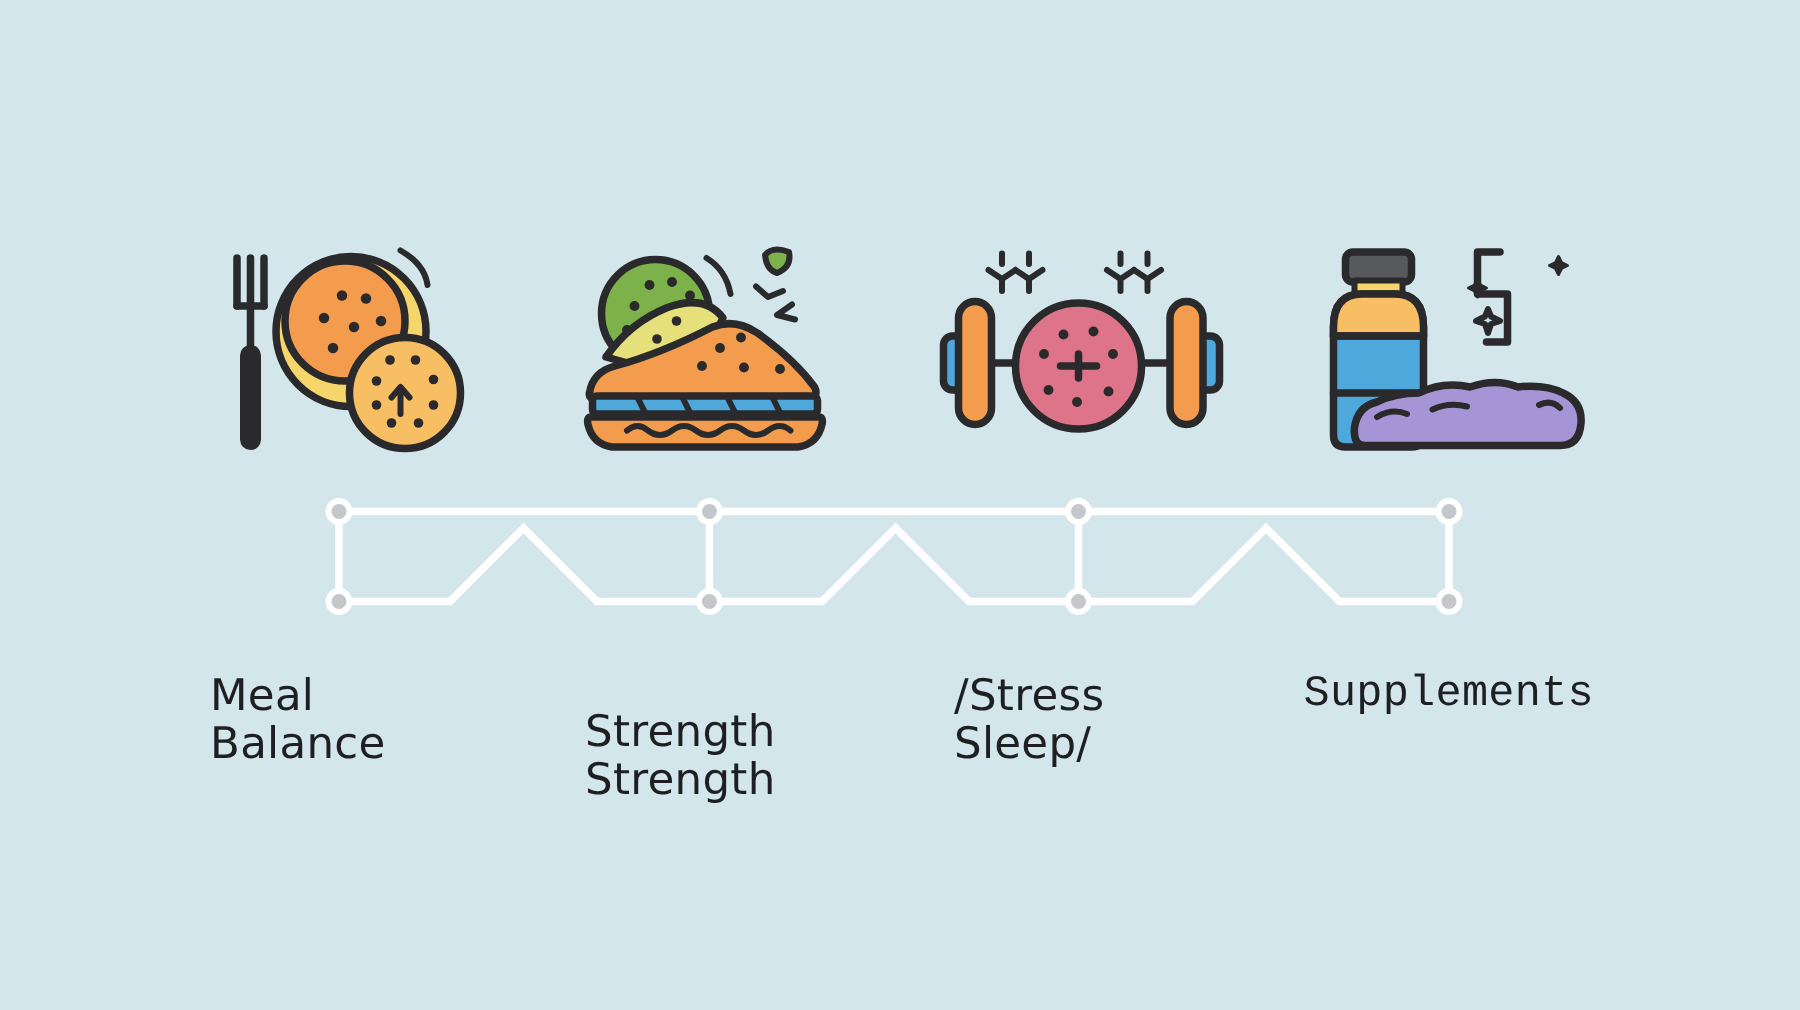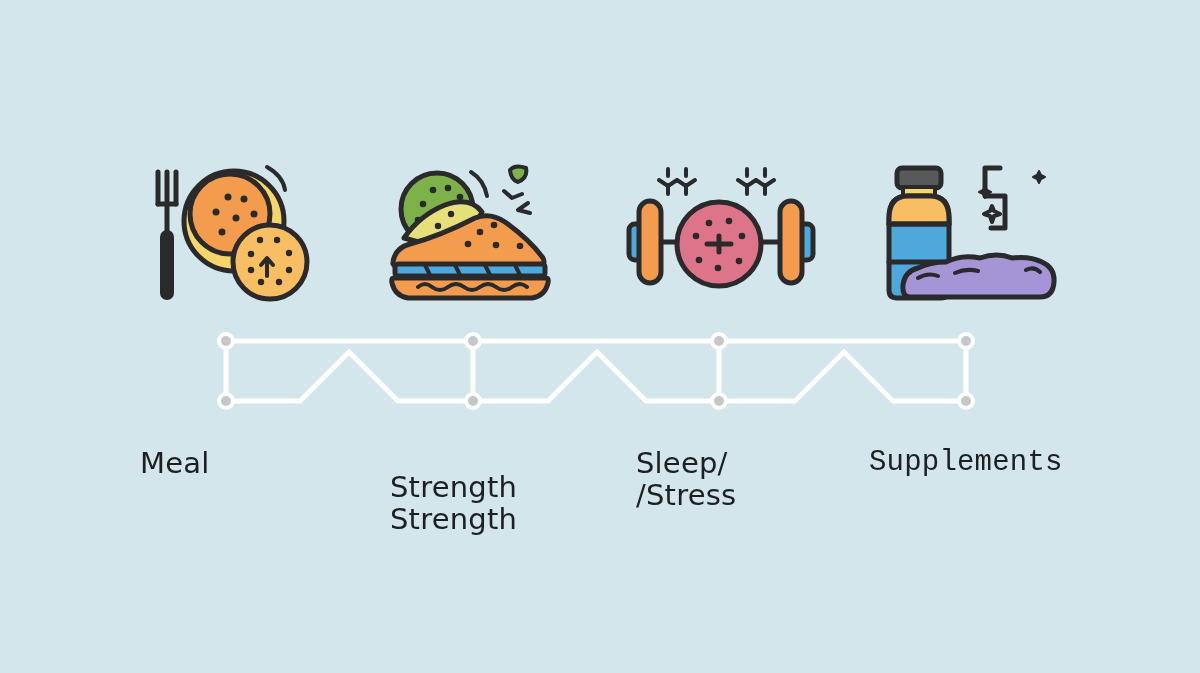--- a/index.html
+++ b/index.html
@@ -181,24 +181,25 @@
     <circle cx="473" cy="401" r="7"></circle>
     <circle cx="719" cy="341" r="7"></circle>
     <circle cx="719" cy="401" r="7"></circle>
     <circle cx="966" cy="341" r="7"></circle>
     <circle cx="966" cy="401" r="7"></circle>
   </g>
 </svg>
 
 <div class="label" style="left:140px;top:447px;width:160px;">
   <span>Meal</span>
+  <span>Balance</span>
 </div>
 <div class="label" style="left:390px;top:447px;width:160px;margin-top:24px;">
   <span>Strength</span>
   <span>Strength</span>
 </div>
 <div class="label" style="left:636px;top:447px;width:160px;">
+  <span>/Stress</span>
   <span>Sleep/</span>
-  <span>/Stress</span>
 </div>
 <div class="label" style="left:869px;top:447px;width:200px;font-family:Liberation Mono, monospace;">
   <span>Supplements</span>
 </div>
 
 </body></html>

